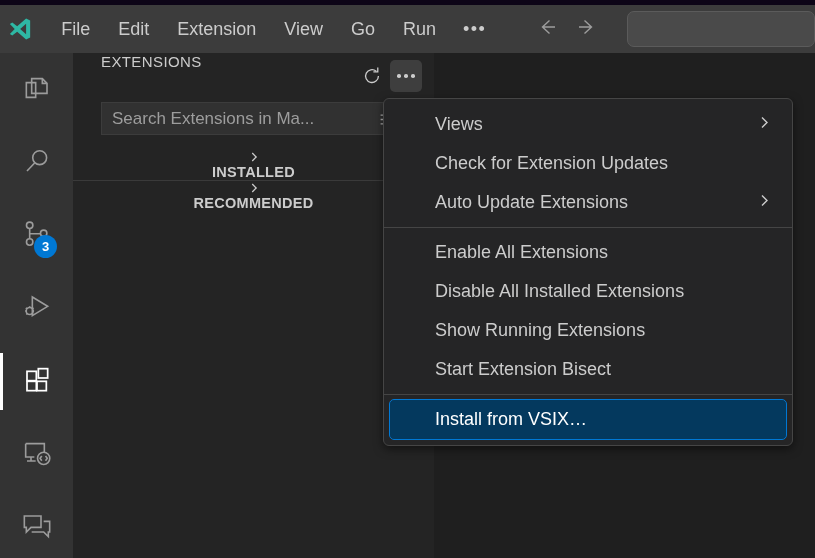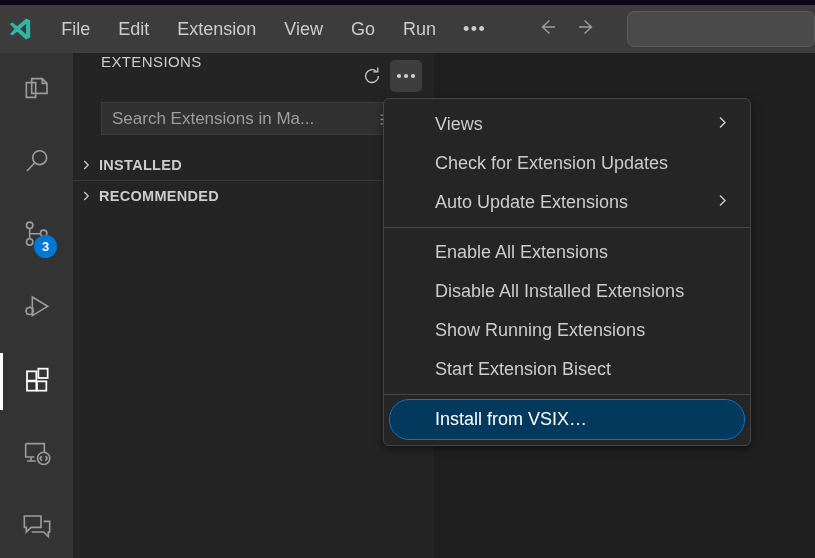--- a/index.html
+++ b/index.html
@@ -161,20 +161,21 @@
   .sb-search .clear-ic {
     position: absolute;
     right: 6px; top: 6px;
   }
   .sb-tree { margin-top: 15px; }
   .tree-row {
     position: relative;
     height: 30px;
     display: flex; align-items: center;
     border-top: 1px solid #3a3a3a;
+    flex-direction: column;
   }
   .tree-row:first-child { border-top: none; }
   .tree-chevron {
     width: 26px;
     display: flex; align-items: center; justify-content: center;
     color: #cccccc;
   }
   .tree-label {
     color: #cccccc;
     font-size: 14.5px;
@@ -187,21 +188,21 @@
     position: absolute;
     left: 434px; top: 53px;
     width: 381px; height: 505px;
     background: #1f1f1f;
   }
 
   
   .ctx-menu {
     position: absolute;
     left: 383px; top: 98px;
-    width: 368px;
+    width: 410px;
     background: #252526;
     border: 1px solid #454545;
     border-radius: 6px;
     padding: 6px 0 6px 0;
     box-shadow: 0 3px 10px rgba(0,0,0,0.5);
     overflow: hidden;
   }
   .ctx-item {
     position: relative;
     height: 39px;
@@ -211,21 +212,20 @@
     font-size: 18px;
     padding-left: 45px;
     padding-right: 16px;
     margin: 0 6px;
     border-radius: 4px;
   }
   .ctx-item.selected {
     background: #04395e;
     color: #ffffff;
     outline: 1px solid #0078d4;
-    border-radius: 19px;
   }
   .ctx-item .sub-chevron {
     position: absolute;
     right: 14px; top: 50%;
     transform: translateY(-50%);
     color: #cccccc;
   }
   .ctx-sep {
     height: 1px;
     background: #454545;

